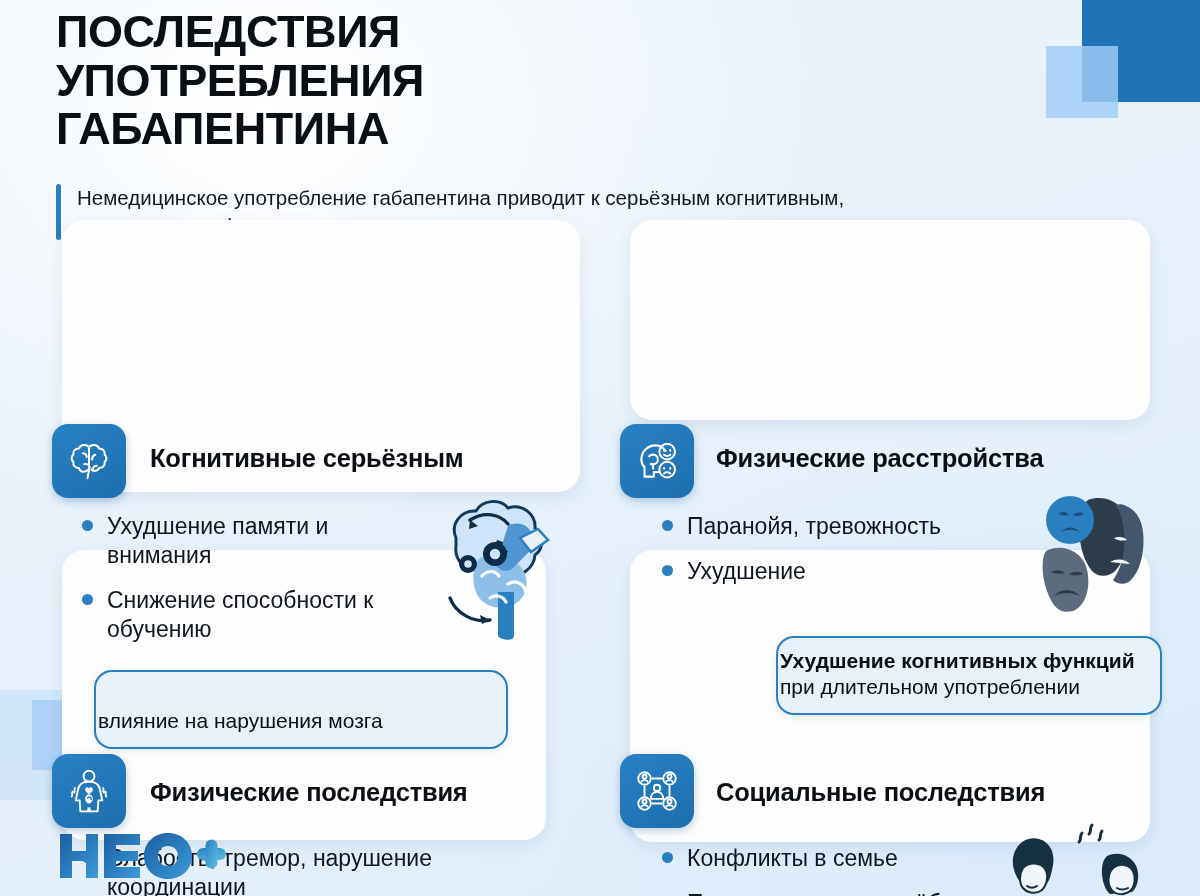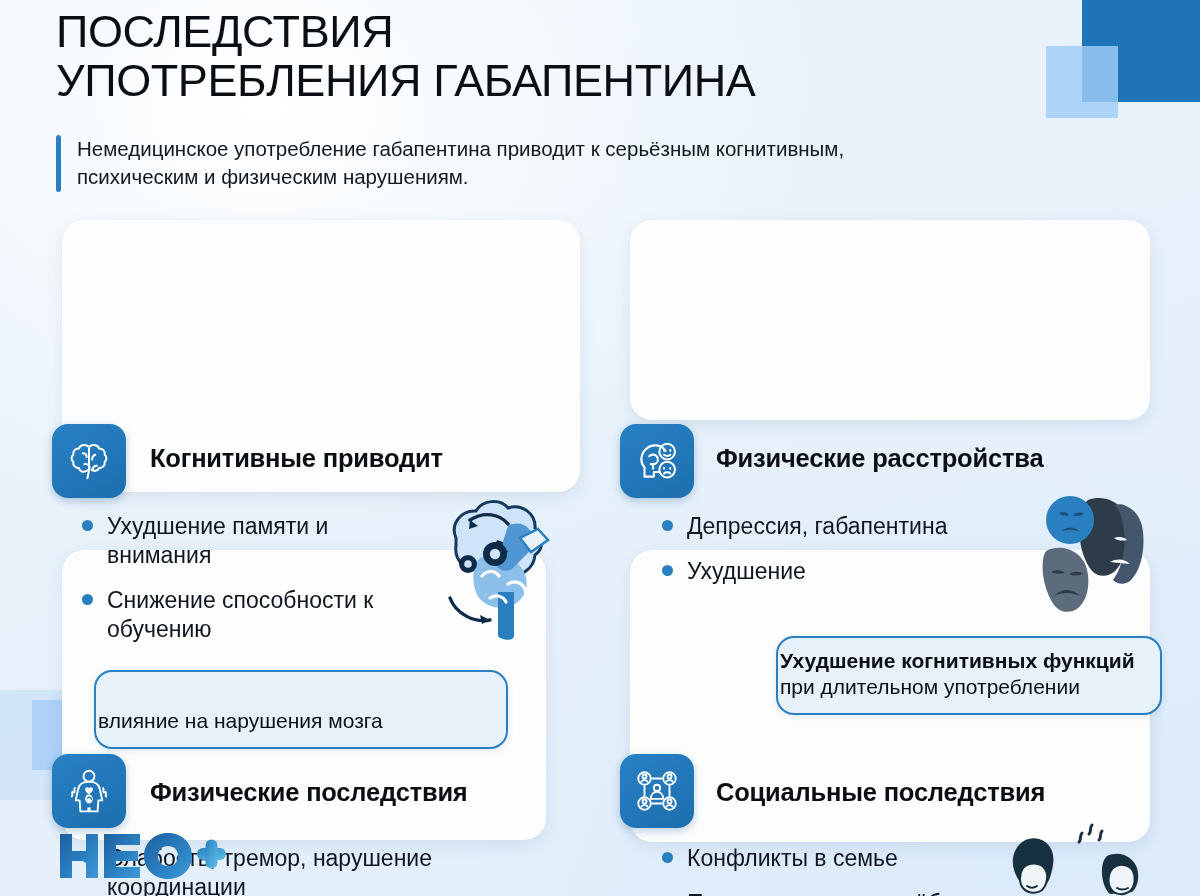--- a/index.html
+++ b/index.html
@@ -53,21 +53,21 @@
   .header {
     position: absolute;
     top: 8px;
     left: 56px;
     width: 1000px;
   }
   .title {
     margin: 0;
     font-size: 45px;
     line-height: 1.08;
-    font-weight: normal;
+    font-weight: bold;
     letter-spacing: -0.4px;
     color: #0b0f14;
     text-transform: uppercase;
     max-width: 700px;
   }
   .subtitle-wrap {
     display: flex;
     margin-top: 30px;
   }
   .subtitle-bar {
@@ -224,21 +224,21 @@
     <div class="card card-1"></div>
 
     <div class="icon-badge badge-1">
       <svg viewBox="0 0 64 64" fill="none" stroke="#ffffff" stroke-width="2.6" stroke-linecap="round" stroke-linejoin="round">
         <path d="M32 14c-4-4-11-3-13 2-5 0-8 4-7 8-3 2-3 7 0 9-1 5 3 8 7 8 1 4 5 6 9 4l4-2"></path>
         <path d="M32 14c4-4 11-3 13 2 5 0 8 4 7 8 3 2 3 7 0 9 1 5-3 8-7 8-2 4-7 5-10 2"></path>
         <path d="M32 14v30l-2 10"></path>
         <path d="M24 22c3 0 5 2 5 5M40 24c-3 1-4 3-4 6M26 36c3-1 6 1 7 4M42 38c-3 0-5 2-5 5"></path>
       </svg>
     </div>
-    <div class="card-title title-1">Когнитивные приводит</div>
+    <div class="card-title title-1">Когнитивные серьёзным</div>
 
     <div class="illus illus-brain">
       <svg viewBox="0 0 175 165" width="175" height="165">
         <path d="M36 58c-6-14 5-28 20-27 6-11 24-13 32-3 14-5 28 6 27 20 9 6 9 21 0 27-1 13-13 22-25 19-9 8-24 6-30-4-14 2-26-10-24-24z" fill="#cfe4f8" stroke="#123a5e" stroke-width="3"></path>
         <path d="M60 78c14-6 30-3 40 8 9 10 9 26-1 35-10 9-28 9-38-1-9-9-11-32-1-42z" fill="#8cc0ea"></path>
         <path d="M88 46c6-4 16-3 21 3 6 6 6 17 0 23l-16 16c-5 5-14 3-17-3-3-6 0-13 5-17z" fill="#4f96d2"></path>
         <path d="M100 58l18-9 10 11-17 12z" fill="#e8f2fb" stroke="#2a7fc1" stroke-width="2.5"></path>
         <path d="M78 112h16v44c0 5-12 5-16 0z" fill="#2a7fc1"></path>
         <g fill="none" stroke="#ffffff" stroke-width="3.2" stroke-linecap="round">
           <path d="M62 96c5-6 13-6 17 0"></path>
@@ -306,21 +306,21 @@
         <path d="M8 66c14-6 32 0 38 16 5 16 2 34-8 42-7 6-18 5-24-3C6 110 1 90 3 76c1-6 2-9 5-10z" fill="#5c6c7c"></path>
         <g fill="#2e3b4a">
           <path d="M11 88c5-3 11-2 14 1-5 1-10 1-14-1z"></path>
           <path d="M29 90c5-3 11-3 14 0-5 2-10 2-14 0z"></path>
           <path d="M14 112c7-8 19-8 26 0-9-4-18-4-26 0z"></path>
         </g>
       </svg>
     </div>
 
     <ul class="bullets bul-2">
-      <li>Депрессия, габапентина</li>
+      <li>Паранойя, тревожность</li>
       <li>Ухудшение</li>
     </ul>
 
     <div class="callout callout-2">
       <p>
         <b>Ухудшение когнитивных функций</b><span> при длительном употреблении</span>
       </p>
     </div>
 
     <div class="card card-3"></div>

